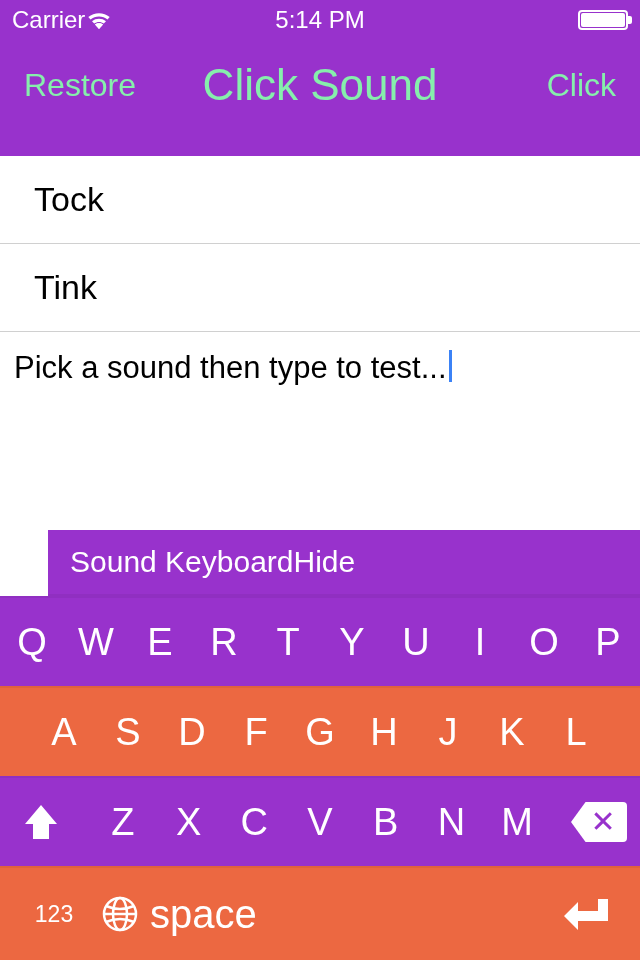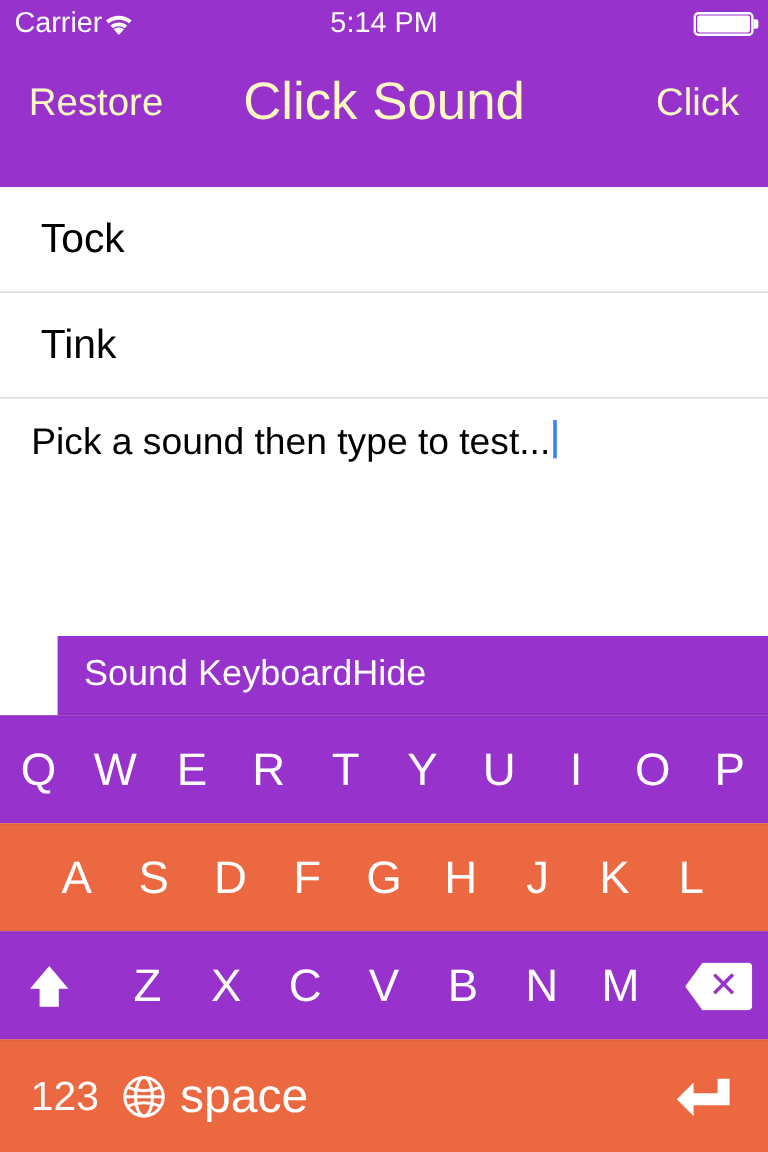--- a/index.html
+++ b/index.html
@@ -16,41 +16,41 @@
   }
   .status-left { display:flex; align-items:center; gap:0; }
   .status-center { position:absolute; left:50%; transform:translateX(-50%); font-weight:400; }
   .battery { width:50px; height:20px; border:2px solid #fff; border-radius:4px; position:relative; }
   .battery::after { content:""; position:absolute; right:-6px; top:4px; width:4px; height:8px; background:#fff; border-radius:0 2px 2px 0; }
   .battery-fill { position:absolute; left:1px; top:1px; bottom:1px; right:1px; background:#fff; border-radius:2px; }
   .wifi-icon svg { display:block; }
 
   
   .navbar {
-    height:90px; background:var(--purple); color:#fef9c3;
+    height:90px; background:var(--purple); color:#86efac;
     display:flex; align-items:center; justify-content:center;
     position:relative; font-size:30px;
   }
   .navbar-title { font-size:44px; font-weight:400; }
   .navbar-left { position:absolute; left:24px; font-size:32px; }
   .navbar-right { position:absolute; right:24px; font-size:32px; }
 
   .purple-gap { height:26px; background:var(--purple); }
 
   
   .list { background:#fff; }
   .row {
     height:88px; display:flex; align-items:center;
     padding:0 34px; font-size:34px; color:#000;
     border-bottom:1px solid #d0d0d0;
   }
   .list .row:first-child { border-top:none; }
 
   
-  .testarea { padding:18px 26px; font-size:31px; color:#000; position:relative; }
+  .testarea { padding:18px 14px; font-size:31px; color:#000; position:relative; }
   .caret { display:inline-block; width:3px; height:32px; background:#3b82f6; vertical-align:-4px; margin-left:2px; }
 
   
   .kbd { position:absolute; left:0; right:0; bottom:0; }
   .accessory {
     height:66px; background:var(--purple); color:#fff;
     display:flex; align-items:center; 
     padding:0 22px; font-size:30px; border-bottom:2px solid rgba(0,0,0,0.05);margin-left:48px;
   }
   .krow { height:90px; display:flex; align-items:center; color:#fff; font-size:38px; }
@@ -64,21 +64,21 @@
 
   .keys9 { flex:1; display:flex; padding:0 32px; }
   .keys9 .key { flex:1; text-align:center; }
 
   .row3 { position:relative; display:flex; align-items:center; }
   .shift, .bksp { width:82px; display:flex; align-items:center; justify-content:center; }
   .keys7 { flex:1; display:flex; padding:0 8px; }
   .keys7 .key { flex:1; text-align:center; }
 
   .row4 { display:flex; align-items:center; }
-  .n123 { width:90px; text-align:center; font-size:34px; padding-left:18px; }
+  .n123 { width:90px; text-align:center; font-size:23px; padding-left:18px; }
   .globe { width:60px; display:flex; align-items:center; justify-content:center; }
   .space { flex:1; font-size:40px; }
   .enter { width:90px; display:flex; align-items:center; justify-content:center; padding-right:20px; }
 
   .bksp-shape {
     width:56px; height:40px; background:#fff; position:relative;
     clip-path: polygon(26% 0, 100% 0, 100% 100%, 26% 100%, 0 50%);
     border-radius:4px;
     display:flex; align-items:center; justify-content:center;
   }

